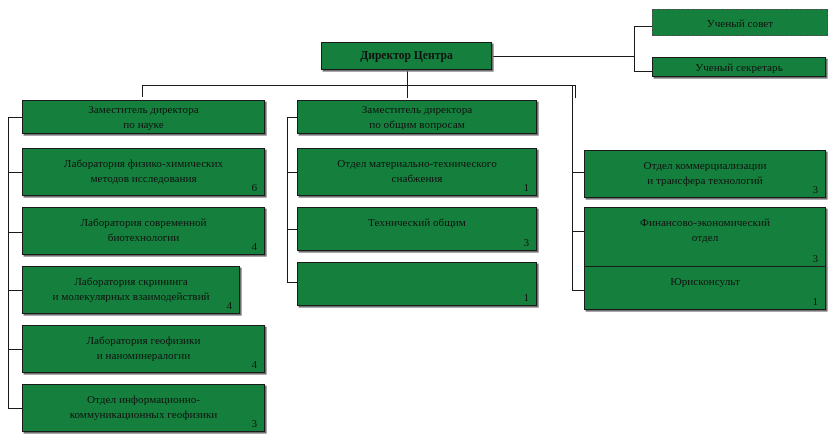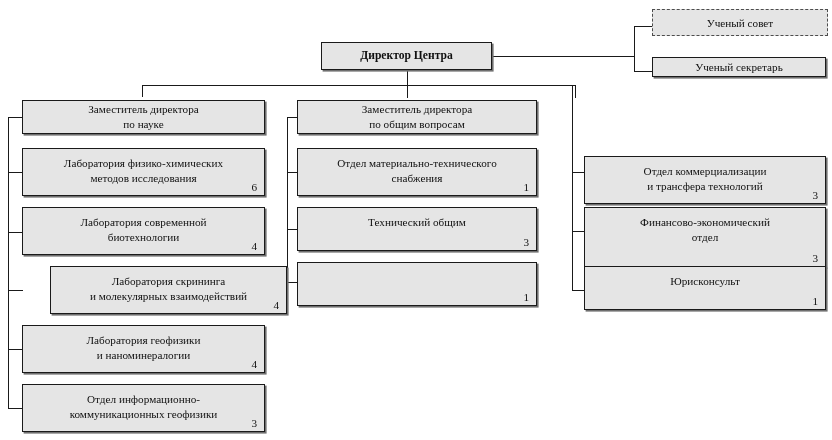--- a/index.html
+++ b/index.html
@@ -15,21 +15,21 @@
     background: #ffffff;
     font-family: "Liberation Serif", "DejaVu Serif", serif;
     overflow: hidden;
   }
 
   
   .node {
     position: absolute;
     box-sizing: border-box;
     border: 1.3px solid #1a1a1a;
-    background: #e5e5e5;
+    background: #15803d;
     box-shadow: 1.6px 1.6px 0 0 #6f6f6f;
   }
   .node.dashed {
     border: 1.3px dashed #4d4d4d;
     box-shadow: none;
   }
   .node .label {
     position: absolute;
     left: 4px;
     right: 4px;
@@ -133,21 +133,21 @@
 методов исследования</div>
     <div class="count">6</div>
   </div>
 
   <div class="node midline" style="left:22px; top:207px; width:243px; height:48px;">
     <div class="label">Лаборатория современной
 биотехнологии</div>
     <div class="count">4</div>
   </div>
 
-  <div class="node midline" style="left:22px; top:266px; width:237px; height:48px;margin-left:28px;">
+  <div class="node midline" style="left:22px; top:266px; width:218px; height:48px;">
     <div class="label">Лаборатория скрининга
 и молекулярных взаимодействий</div>
     <div class="count">4</div>
   </div>
 
   <div class="node midline" style="left:22px; top:325px; width:243px; height:48px;">
     <div class="label">Лаборатория геофизики
 и наноминералогии</div>
     <div class="count">4</div>
   </div>
@@ -166,21 +166,21 @@
 
   <div class="node midline" style="left:297px; top:207px; width:240px; height:44px;">
     <div class="label">Технический общим</div>
     <div class="count">3</div>
   </div>
 
   <div class="node midline" style="left:297px; top:262px; width:240px; height:44px;">
     <div class="count">1</div>
   </div>
 
-  <div class="node midline" style="left:584px; top:156px; width:242px; height:48px;">
+  <div class="node midline" style="left:584px; top:150px; width:242px; height:48px;">
     <div class="label">Отдел коммерциализации
 и трансфера технологий</div>
     <div class="count">3</div>
   </div>
 
   <div class="node midline" style="left:584px; top:207px; width:242px; height:60px;">
     <div class="label">Финансово-экономический
 отдел</div>
     <div class="count">3</div>
   </div>

